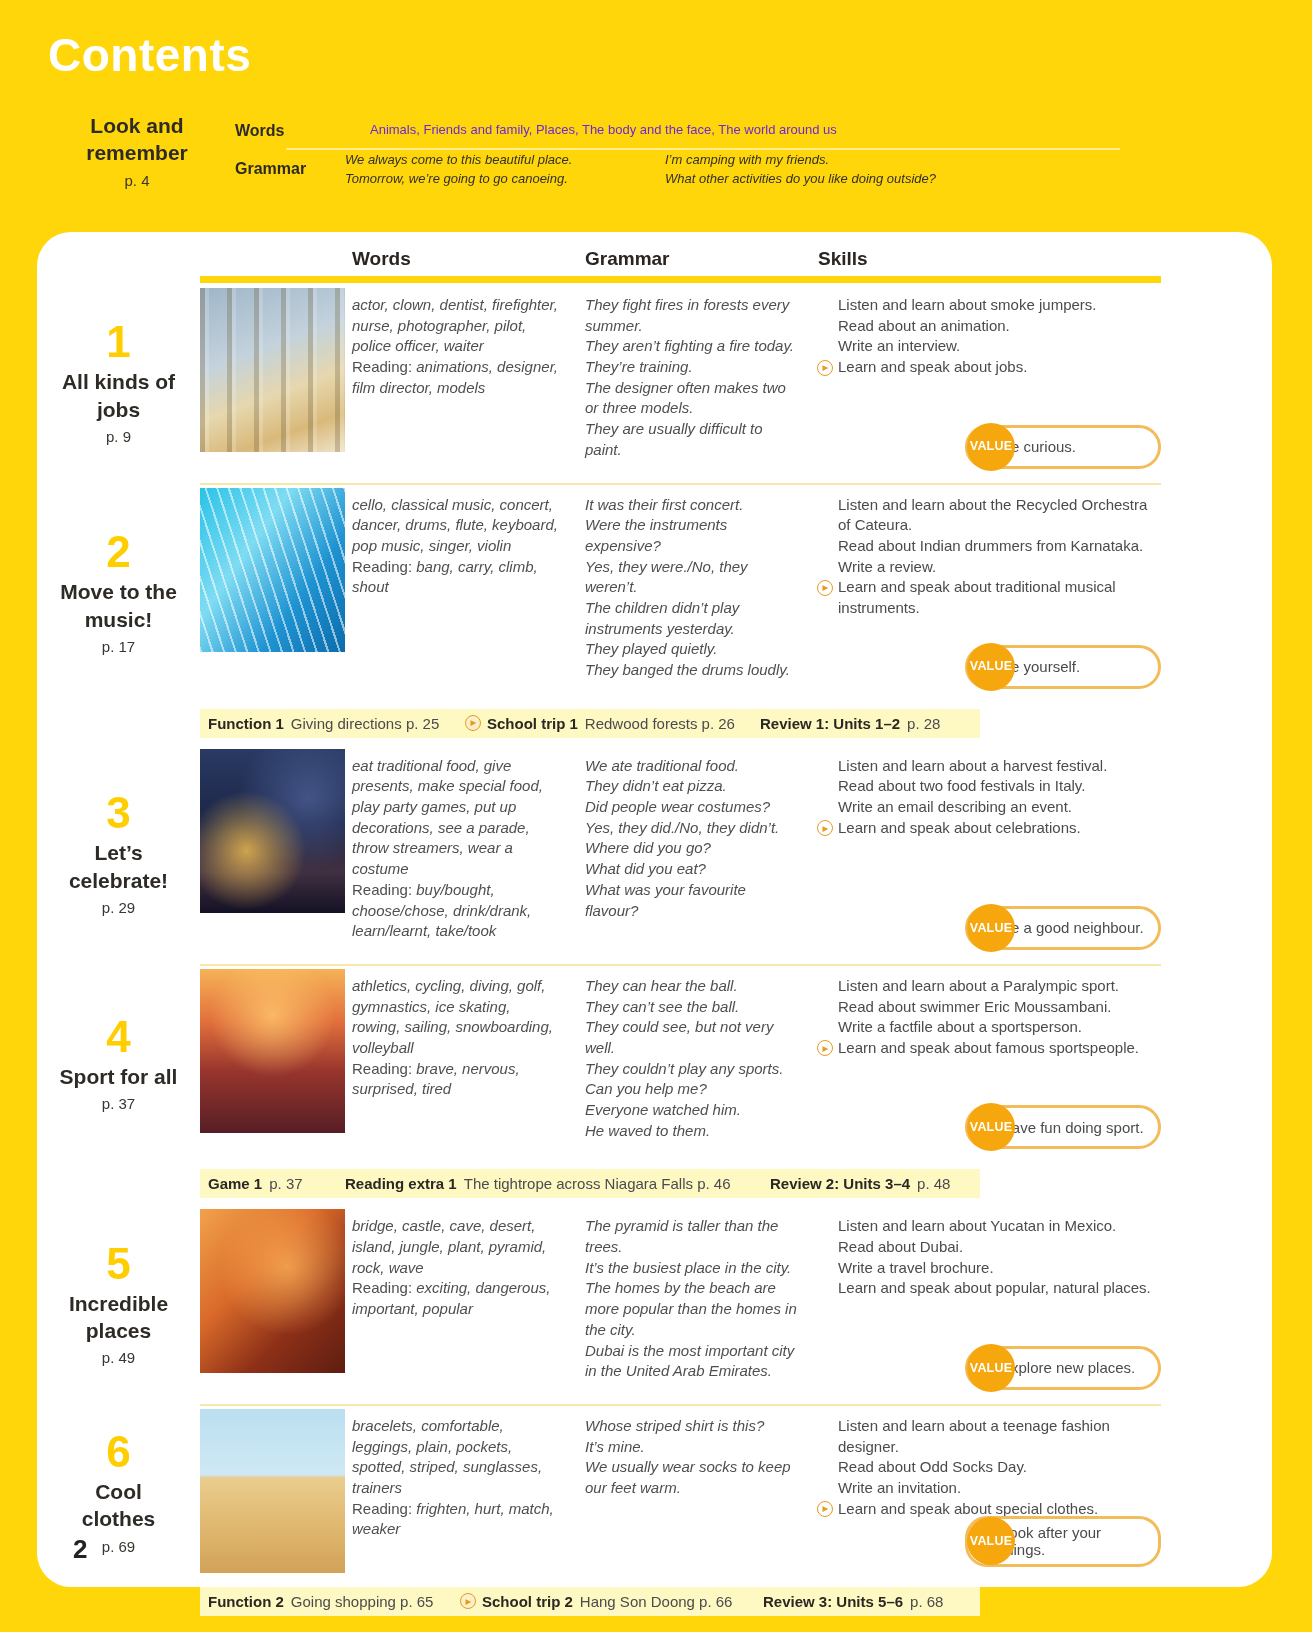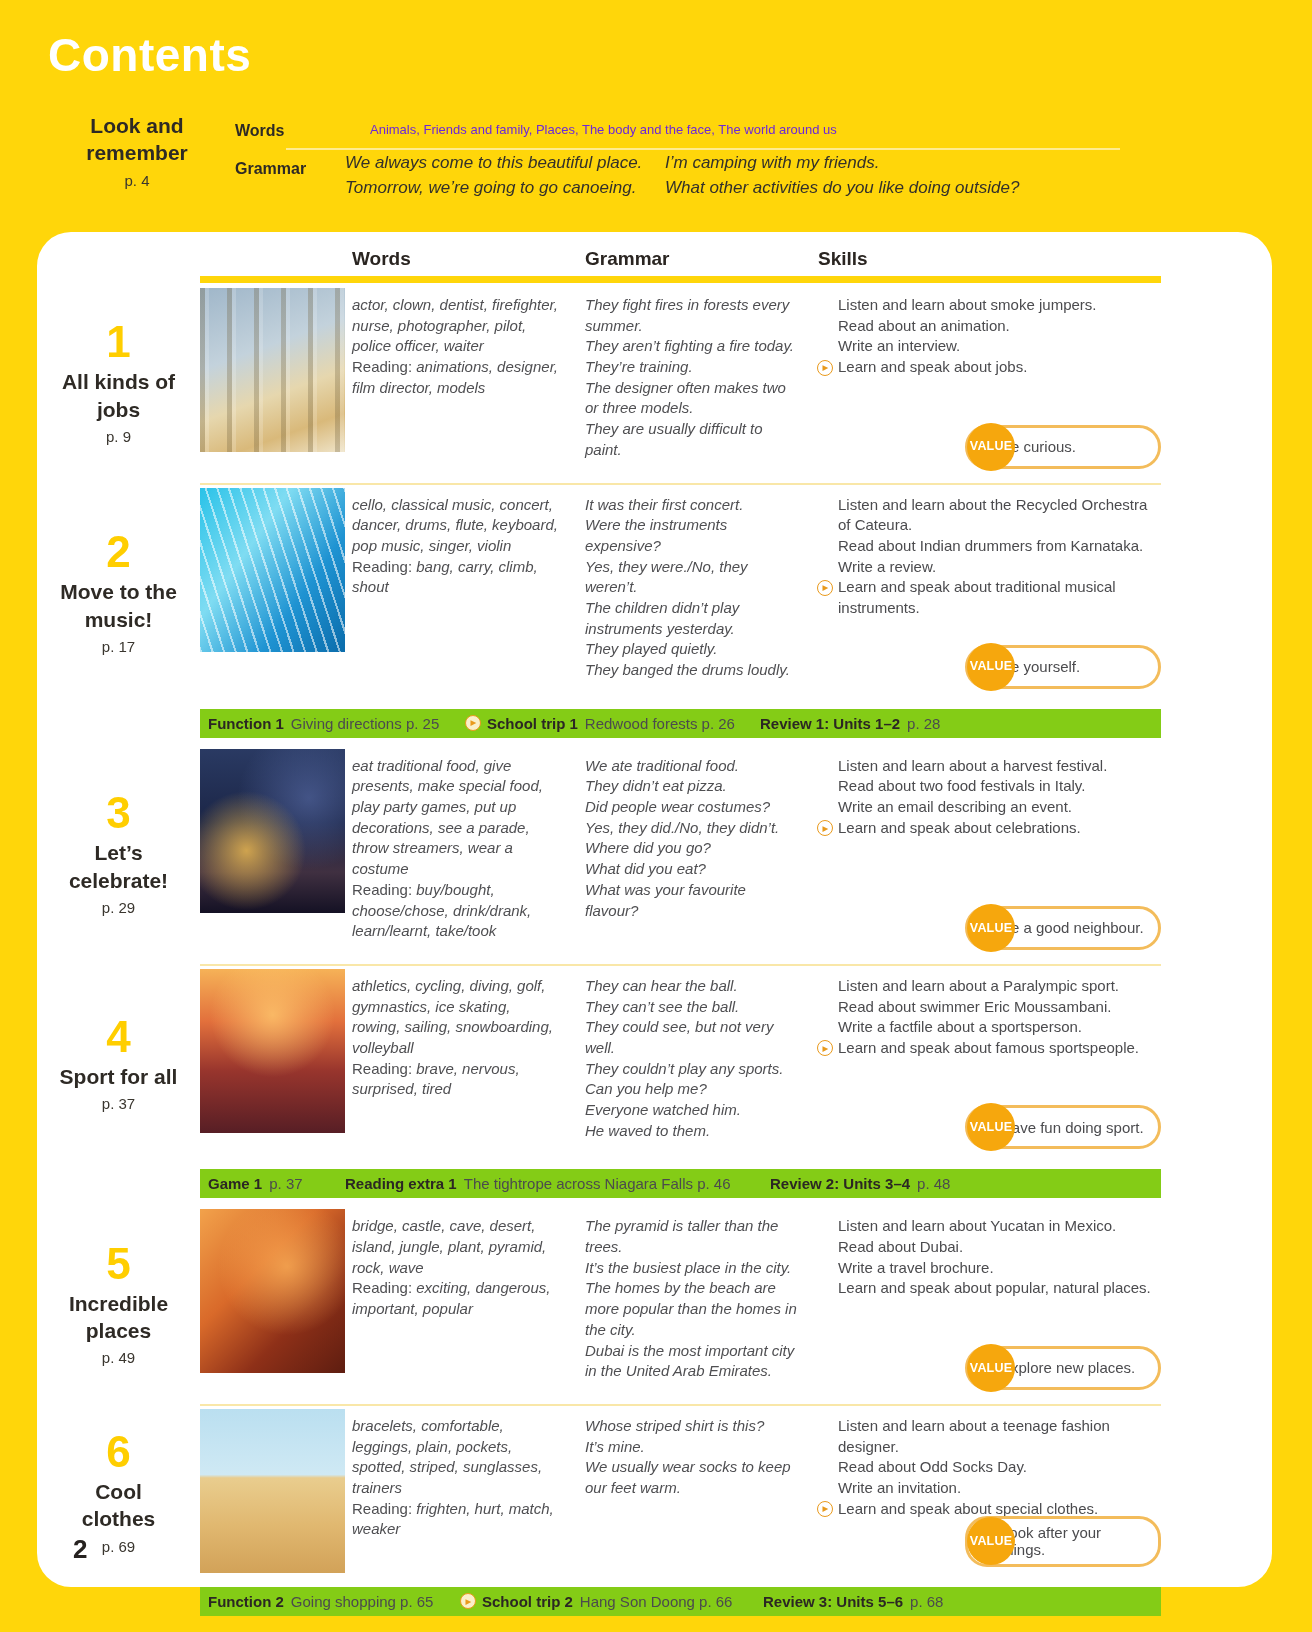--- a/index.html
+++ b/index.html
@@ -12,21 +12,21 @@
   
   .top{position:absolute;left:0;top:0;width:1312px;height:232px;}
   .contents-title{position:absolute;left:48px;top:28px;margin:0;font-size:46px;font-weight:800;color:#ffffff;letter-spacing:.5px;}
   .lar-block{position:absolute;left:68px;top:112px;width:138px;text-align:center;}
   .lar-title{font-size:21px;font-weight:800;color:#2e2a25;line-height:1.3;white-space:pre-line;}
   .lar-page{font-size:15px;color:#3a362f;margin-top:5px;}
   .lar-words-label{position:absolute;left:235px;top:122px;font-size:16px;font-weight:800;color:#2e2a25;}
   .lar-words-text{position:absolute;left:345px;top:122px;width:770px;font-size:13px;color:#6d28d9;margin-left:25px;}
   .lar-divider{position:absolute;left:286px;top:148px;width:834px;height:2px;background:rgba(255,255,255,.55);}
   .lar-grammar-label{position:absolute;left:235px;top:160px;font-size:16px;font-weight:800;color:#2e2a25;}
-  .lar-gcol{position:absolute;top:151px;font-size:17px;font-style:italic;color:#33302a;line-height:1.45;white-space:pre-line;}
+  .lar-gcol{position:absolute;top:151px;font-size:13px;font-style:italic;color:#33302a;line-height:1.45;white-space:pre-line;}
   .lar-gcol.c1{left:345px;width:310px;}
   .lar-gcol.c2{left:665px;width:360px;}
 
   
   .card{position:absolute;left:37px;top:232px;width:1235px;height:1355px;background:#ffffff;border-radius:34px;}
 
   .table-head{display:grid;grid-template-columns:163px 145px 233px 233px 1fr;padding-top:16px;}
   .table-head .h{font-size:19px;font-weight:800;color:#2a2521;padding-left:7px;}
   .head-bar{margin-left:163px;width:961px;height:7px;background:#FFD60A;margin-top:6px;}
 
@@ -64,21 +64,21 @@
         align-items:center;justify-content:center;font-size:7.5px;background:#fff;flex:0 0 auto;line-height:1;}
   .play span{transform:translateX(.5px);}
   .skill-line .play{position:absolute;left:-21px;top:2.5px;}
 
   .value-wrap{position:absolute;right:111px;bottom:14px;width:196px;min-height:44px;border:3px solid #F3BC5B;border-radius:22px;
               background:#fff;display:flex;align-items:center;padding:5px 12px 5px 33px;box-sizing:border-box;
               font-size:15px;color:#4b4b4e;line-height:1.18;}
   .value-badge{position:absolute;left:-25px;top:50%;transform:translateY(-50%);width:48px;height:48px;border-radius:50%;
                background:#F6A70D;color:#ffffff;font-weight:800;font-size:12.5px;display:flex;align-items:center;justify-content:center;letter-spacing:.2px;margin-left:24px;}
 
-  .band{height:29px;background:#84cc16;margin:6px 0 6px 163px;width:961px;display:flex;align-items:center;
+  .band{height:29px;background:#fef9c3;margin:6px 0 6px 163px;width:780px;display:flex;align-items:center;
         font-size:15px;color:#4b4b4d;}
   .band .seg{display:flex;align-items:center;box-sizing:border-box;padding-left:8px;}
   .band .seg b{color:#2b2723;font-weight:800;margin-right:7px;white-space:nowrap;}
   .band .seg .seg-text{white-space:nowrap;}
   .band .play{margin-right:6px;background:#FAF0C9;}
 
   .page-number{position:absolute;left:36px;bottom:22px;font-size:26px;font-weight:800;color:#262220;}
 </style>
 </head>
 <body>

